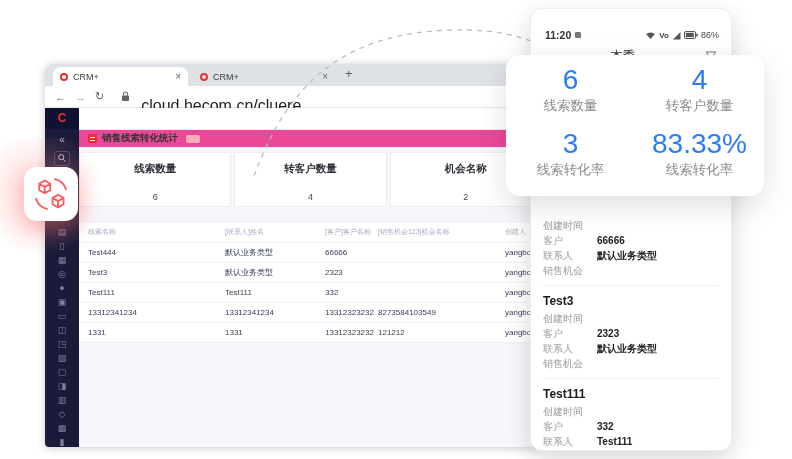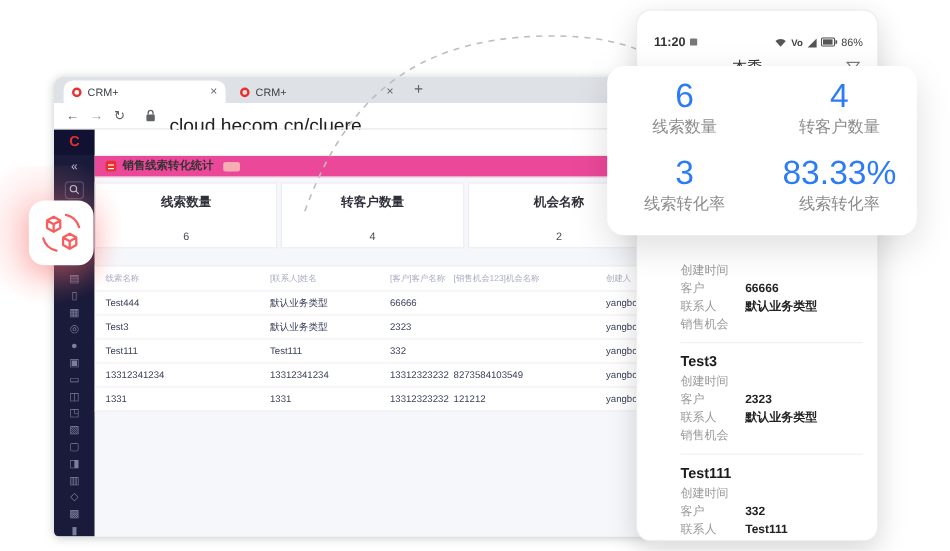--- a/index.html
+++ b/index.html
@@ -82,21 +82,21 @@
     z-index:40; overflow:hidden; }
   .pstatus { display:flex; align-items:center; justify-content:space-between; padding:8px 12px 0 14px;margin-top:12px; }
   .ptime { font-size:10.5px; font-weight:bold; color:#333; display:flex; align-items:center; gap:4px; }
   .pnotif { width:6px; height:6px; background:#777; border-radius:1px; }
   .psicons { display:flex; align-items:center; gap:3px; font-size:9px; color:#444; }
   .pnav { display:flex; align-items:center; padding:7px 14px 6px 14px; }
   .pback { font-size:14px; color:#555; line-height:1; }
   .pnav-title { flex:1; text-align:center; font-size:12.5px; color:#333; }
   .pnav-caret { font-size:8px; color:#999; }
   .plist { margin-top:142px; padding:0 12px; }
-  .pitem { padding:5px 0 7px;margin-left:24px; }
+  .pitem { padding:5px 0 7px; }
   .pitem + .pitem { border-top:1px solid #f0f0f0; }
   .pname { font-size:12px; font-weight:bold; color:#1c1c1c; margin:3px 0 3px; }
   .pname:empty { display:none; }
   .prow { display:flex; font-size:10px; line-height:15px; }
   .plabel { flex:0 0 54px; color:#9a9a9a; }
   .pvalue { color:#222; font-weight:bold; }
 
   
   .pstats { position:absolute; left:506px; top:55px; width:258px; height:141px; background:#fff;
     border-radius:14px; box-shadow:0 10px 30px rgba(0,0,0,.13); z-index:50;

